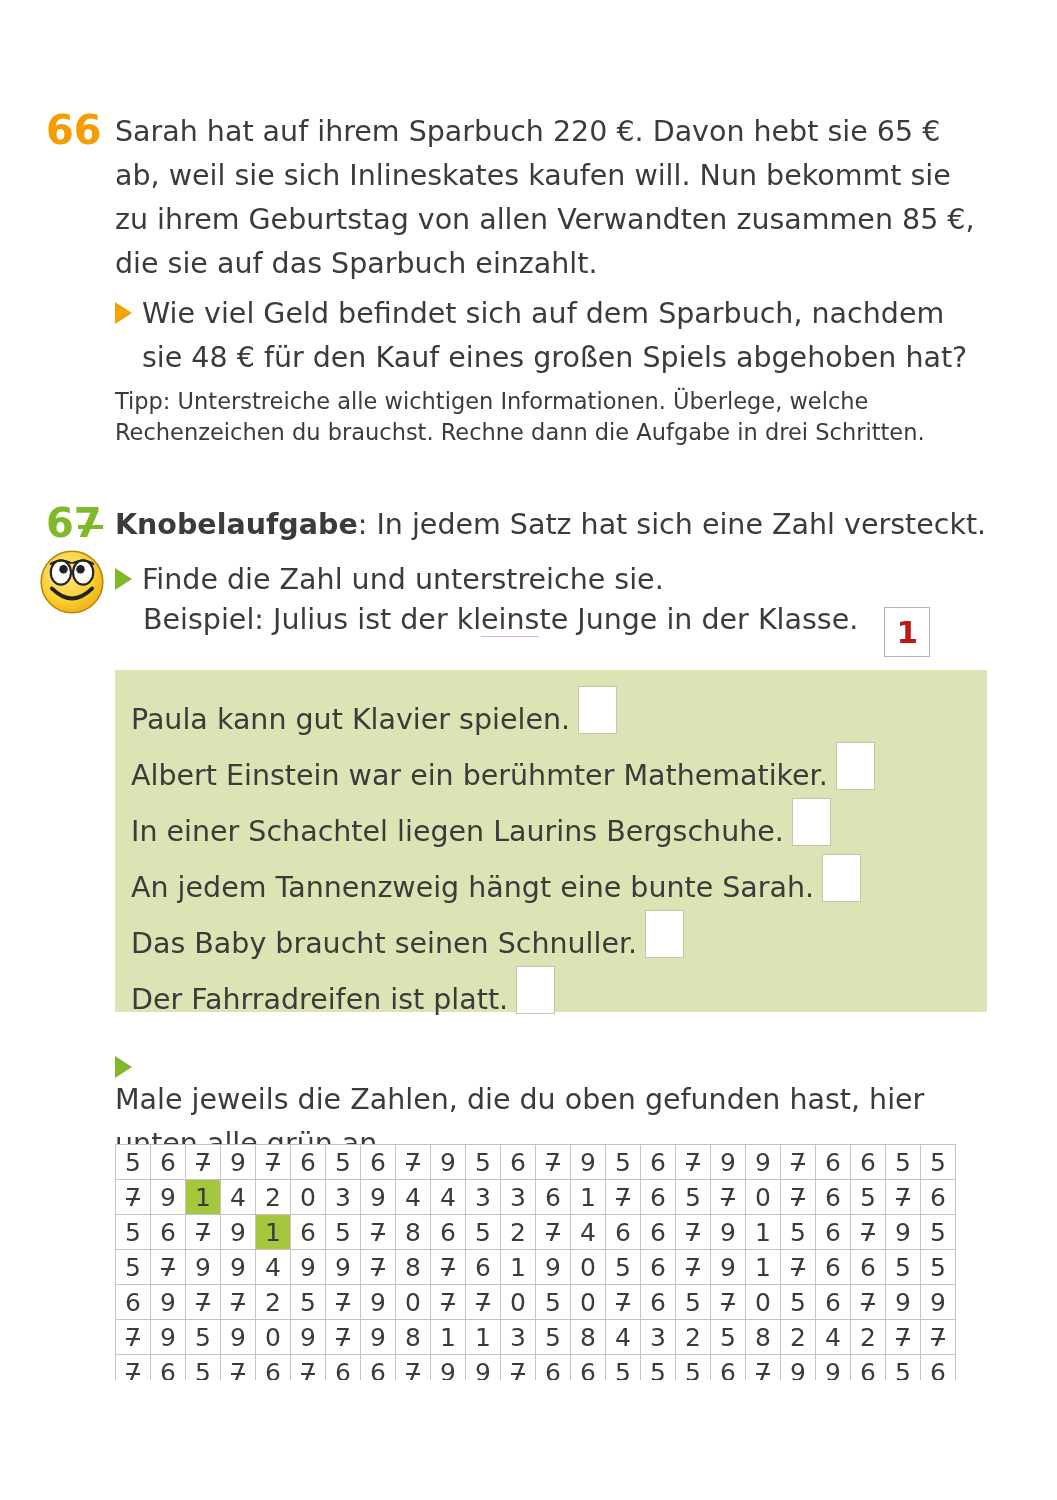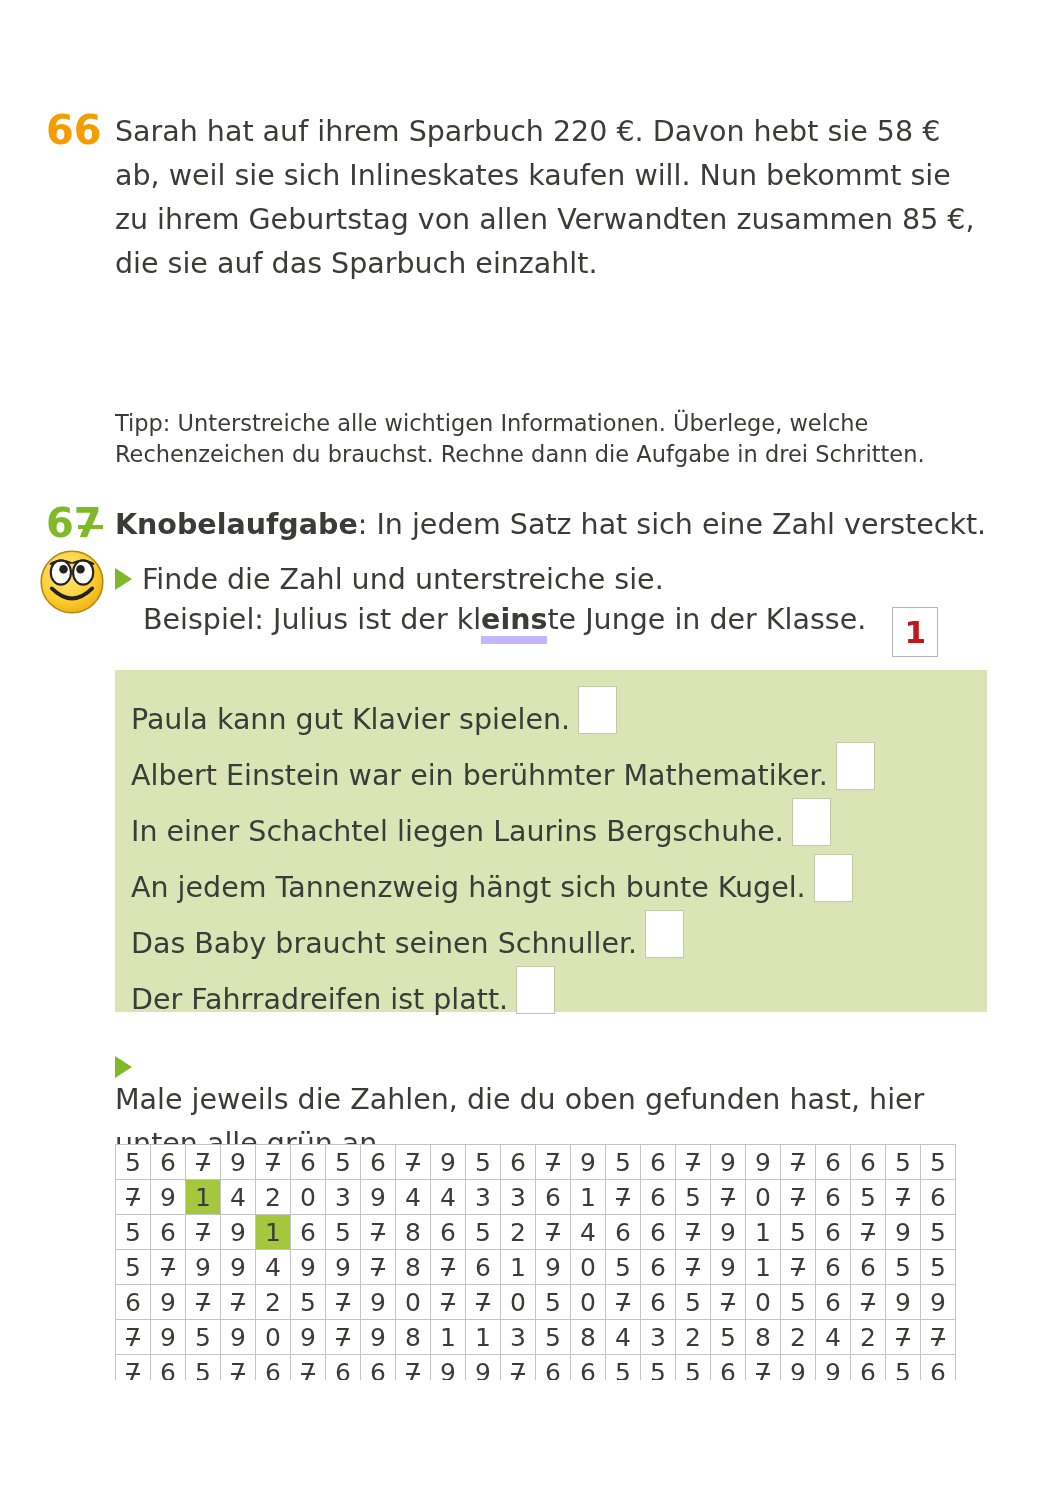--- a/index.html
+++ b/index.html
@@ -20,30 +20,30 @@
   .b66 { top:110px; }
   .txt { font-size:28.5px; line-height:44px; margin:0; }
   .bullet { position:absolute; left:115px; display:flex; align-items:flex-start; }
   .q66 { top:292px; width:875px; }
   .arrow {
     flex:0 0 auto; width:0; height:0; margin:10px 10px 0 0;
     border-top:11px solid transparent; border-bottom:11px solid transparent;
     border-left:17px solid #f5a300;
   }
   .arrow.green { border-left-color:#7fb927; }
-  .tip { position:absolute; left:115px; top:408px; width:860px;
+  .tip { position:absolute; left:115px; top:386px; width:860px;
          font-size:22.5px; line-height:31px; margin:0; }
   
   .title67 { position:absolute; left:115px; top:505px; width:880px;
              font-size:28.5px; line-height:40px; }
   .title67 b { font-weight:bold; }
   .smiley { position:absolute; left:38px; top:548px; }
   .bullet.finde { top:558px; width:860px; }
   .beispiel { position:absolute; left:143px; top:600px; font-size:28.5px; line-height:40px; }
-  .u-red { border-bottom:8px solid #c4b5fd; padding-bottom:0px;font-weight:bold; }
+  .u-red { border-bottom:1px solid #c4b5fd; padding-bottom:0px; }
   .example-box {
     display:inline-block; width:44px; height:48px; margin-left:26px;
     background:#ffffff; border:1px solid #b5b5b5; vertical-align:-14px;
     text-align:center; line-height:48px; font-size:31px; font-weight:bold; color:#c01818;
   }
   
   .green-box {
     position:absolute; left:115px; top:670px; width:872px; height:342px;
     background:#dae4b4; box-sizing:border-box; padding:10px 0 0 16px;
   }
@@ -71,21 +71,25 @@
   .bottom-rule { position:absolute; left:115px; top:1494px; width:872px; height:3px;
                  background:#35a8e0; }
 </style>
 </head>
 <body>
 
 <div class="page">
 
   <div class="ex-num num66">66</div>
   <div class="body-block b66">
-    <p class="txt">Sarah hat auf ihrem Sparbuch 220 €. Davon hebt sie 58 € ab, weil sie sich Inlineskates kaufen will. Nun bekommt sie zu ihrem Geburtstag von allen Verwandten zusammen 85 €, die sie auf das Sparbuch einzahlt.</p>
+    <p class="txt">Sarah hat auf ihrem Sparbuch 220 €. Davon hebt sie 65 € ab, weil sie sich Inlineskates kaufen will. Nun bekommt sie zu ihrem Geburtstag von allen Verwandten zusammen 85 €, die sie auf das Sparbuch einzahlt.</p>
+  </div>
+  <div class="bullet q66">
+    <span class="arrow"></span>
+    <p class="txt">Wie viel Geld befindet sich auf dem Sparbuch, nachdem sie 48 € für den Kauf eines großen Spiels abgehoben hat?</p>
   </div>
   <p class="tip">Tipp: Unterstreiche alle wichtigen Informationen. Überlege, welche Rechenzeichen du brauchst. Rechne dann die Aufgabe in drei Schritten.</p>
 
   <div class="ex-num num67">67</div>
 
   <div class="smiley">
     <svg width="68" height="68" viewBox="0 0 64 64">
       <defs>
         <radialGradient id="faceg" cx="40%" cy="35%" r="75%">
           <stop offset="0%" stop-color="#ffe98a"></stop>
@@ -125,21 +129,21 @@
         </div>
         <div class="sentence-row">
           <span>Albert Einstein war ein berühmter Mathematiker.</span>
           <span class="answer-box"></span>
         </div>
         <div class="sentence-row">
           <span>In einer Schachtel liegen Laurins Bergschuhe.</span>
           <span class="answer-box"></span>
         </div>
         <div class="sentence-row">
-          <span>An jedem Tannenzweig hängt sich bunte Kugel.</span>
+          <span>An jedem Tannenzweig hängt eine bunte Sarah.</span>
           <span class="answer-box"></span>
         </div>
         <div class="sentence-row">
           <span>Das Baby braucht seinen Schnuller.</span>
           <span class="answer-box"></span>
         </div>
         <div class="sentence-row">
           <span>Der Fahrradreifen ist platt.</span>
           <span class="answer-box"></span>
         </div>

